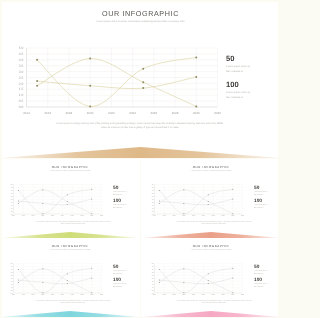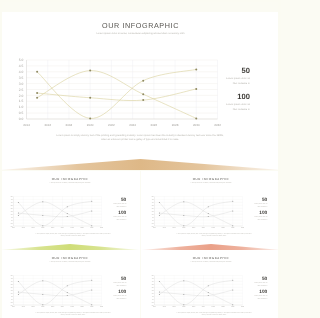--- a/index.html
+++ b/index.html
@@ -1,23 +1,23 @@
 <!DOCTYPE html>
 <html><head>
 <meta charset="utf-8">
 <style>
   html,body{margin:0;padding:0;}
   .page{will-change:transform;}
   body{width:281px;height:318px;background:#fbfbf3;font-family:"Liberation Sans",sans-serif;overflow:hidden;-webkit-font-smoothing:antialiased;text-rendering:geometricPrecision;}
-  .page{position:relative;width:281px;height:252px;margin-top:12px;}
+  .page{position:relative;width:281px;height:252px;}
   .panel{position:absolute;background:#ffffff;overflow:hidden;}
   .ptitle{position:absolute;width:100%;text-align:center;color:#56544f;}
   .psub{position:absolute;width:100%;text-align:center;color:#b6b4ad;}
   .pfoot{position:absolute;text-align:center;color:#b6b4ad;line-height:1.5;}
-  .stat{position:absolute;text-align:right;}
+  .stat{position:absolute;}
   .stat .num{font-weight:bold;color:#3f3d39;line-height:1;}
   .stat .l1,.stat .l2{color:#b6b4ad;line-height:2.1;white-space:nowrap;}
   svg{display:block;}
   .wedge{position:absolute;left:0;bottom:0;}
   .edge{position:absolute;background:#fbfbf2;pointer-events:none;}
   .edge-l{left:0;top:0;width:2px;height:318px;}
   .edge-r{left:277.5px;top:0;width:3.5px;height:318px;}
   .edge-t{left:0;top:0;width:281px;height:1.5px;}
 </style>
 </head>

